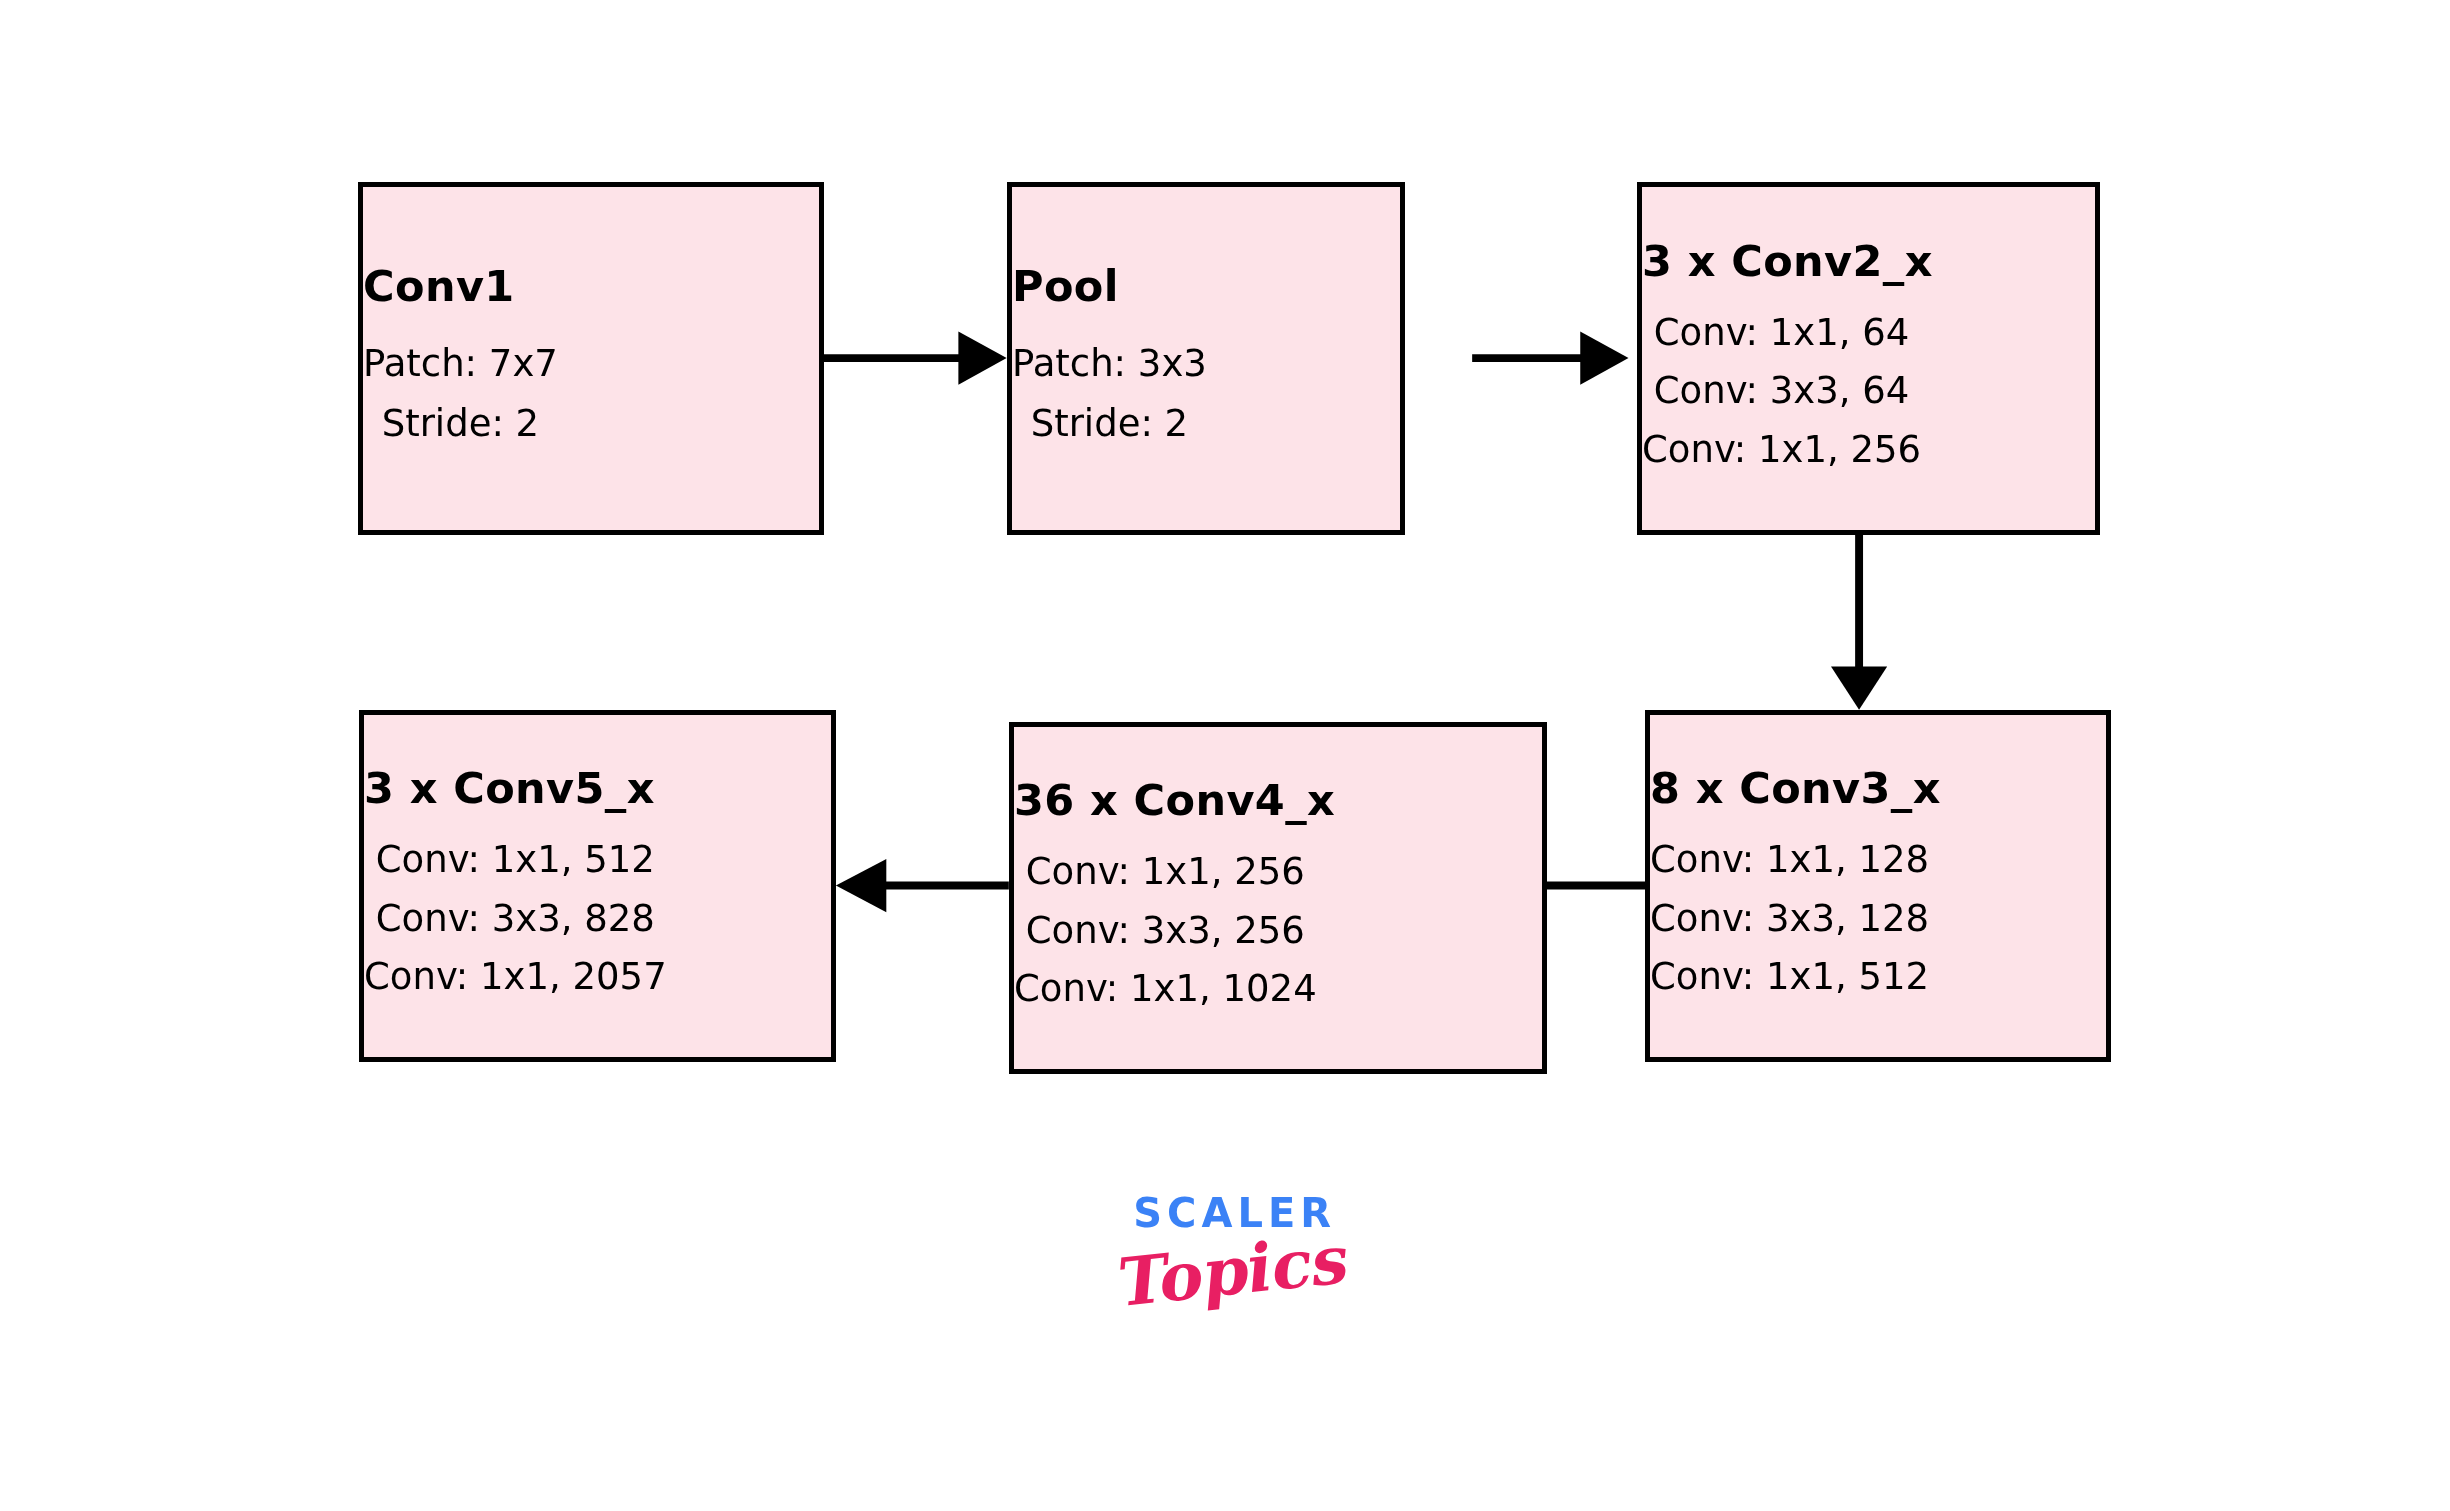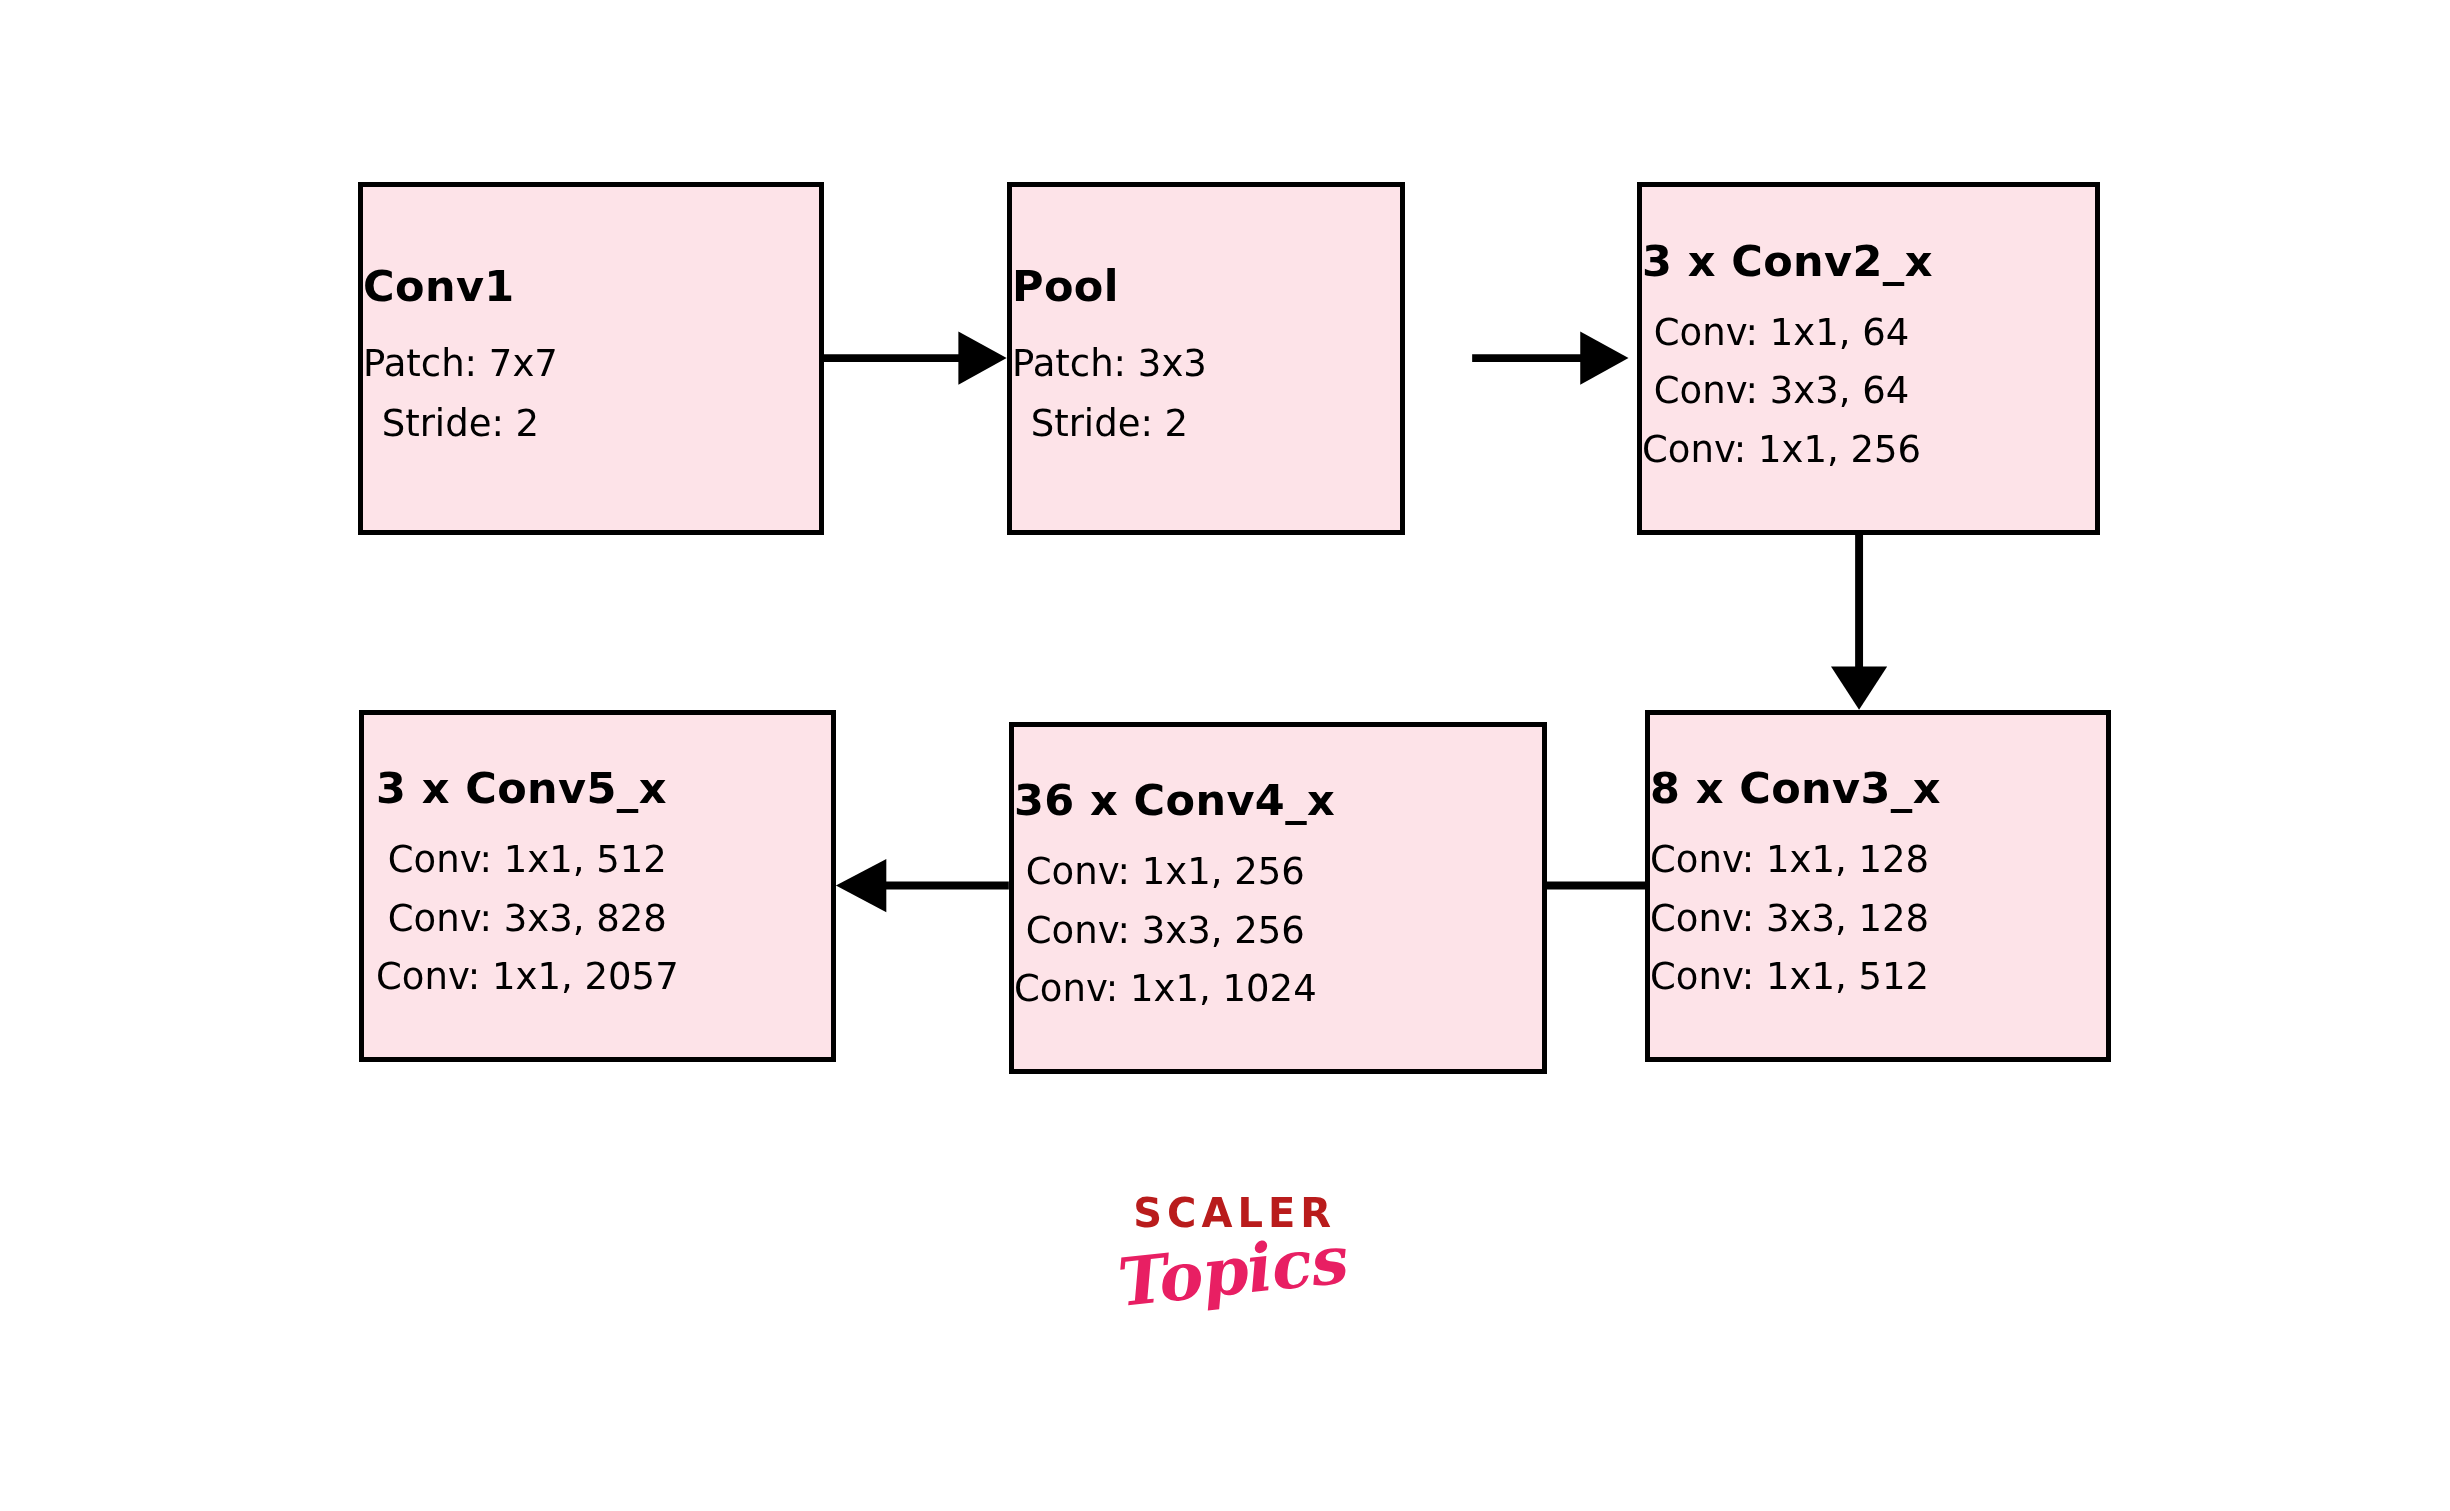--- a/index.html
+++ b/index.html
@@ -62,21 +62,21 @@
   }
 
   
   .node.simple .node-title { margin-bottom: 24.5px; }
   .node.simple .node-line  { line-height: 1.62; }
 
   
   #node-conv1   { left: 358px;  top: 182px;  width: 466px; height: 353px; }
   #node-pool    { left: 1007px; top: 182px;  width: 398px; height: 353px; }
   #node-conv2   { left: 1629px; top: 182px;  width: 463px; height: 353px; margin-left: 8px; }
-  #node-conv5   { left: 359px;  top: 710px;  width: 477px; height: 352px; padding-left: 12px; }
+  #node-conv5   { left: 359px;  top: 710px;  width: 477px; height: 352px; }
   #node-conv4   { left: 1009px; top: 722px;  width: 538px; height: 352px; }
   #node-conv3   { left: 1645px; top: 710px;  width: 466px; height: 352px; }
 
   
   #arrows {
     position: absolute;
     left: 0; top: 0;
     width: 2450px;
     height: 1511px;
     pointer-events: none;
@@ -91,21 +91,21 @@
     height: 162px;
     display: flex;
     flex-direction: column;
     align-items: center;
   }
   #logo-scaler {
     font-family: "DejaVu Sans", "Liberation Sans", sans-serif;
     font-weight: bold;
     font-size: 40px;
     letter-spacing: 5px;
-    color: #b91c1c;
+    color: #3b82f6;
     line-height: 1;
     padding-left: 4.3px;
   }
   #logo-topics {
     font-family: "DejaVu Serif", "Liberation Serif", serif;
     font-style: italic;
     font-weight: bold;
     font-size: 66px;
     color: #e81f63;
     line-height: 1.05;

